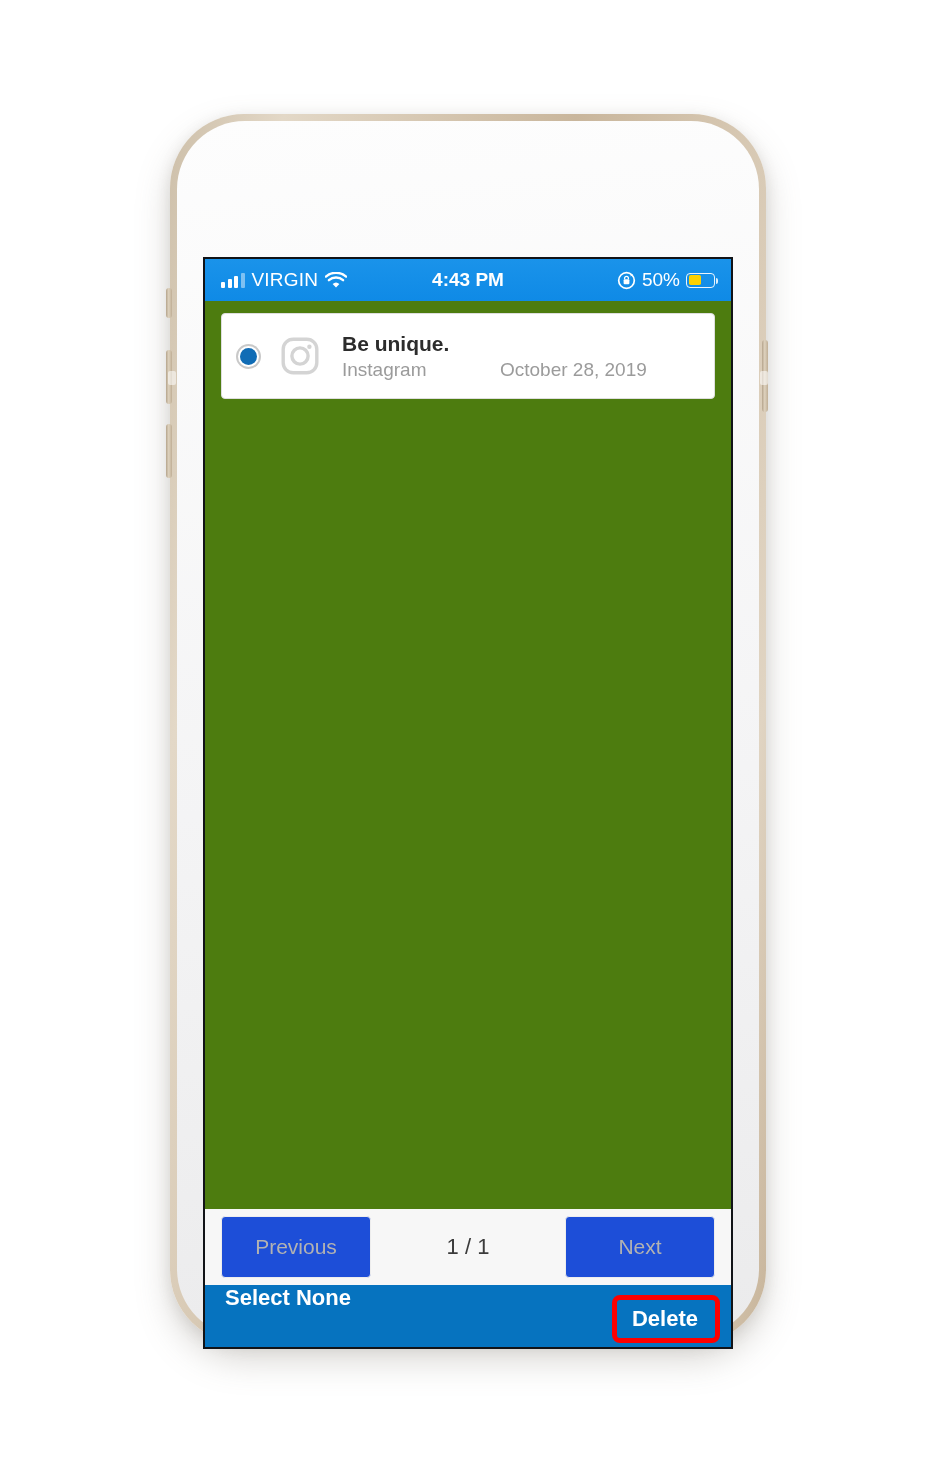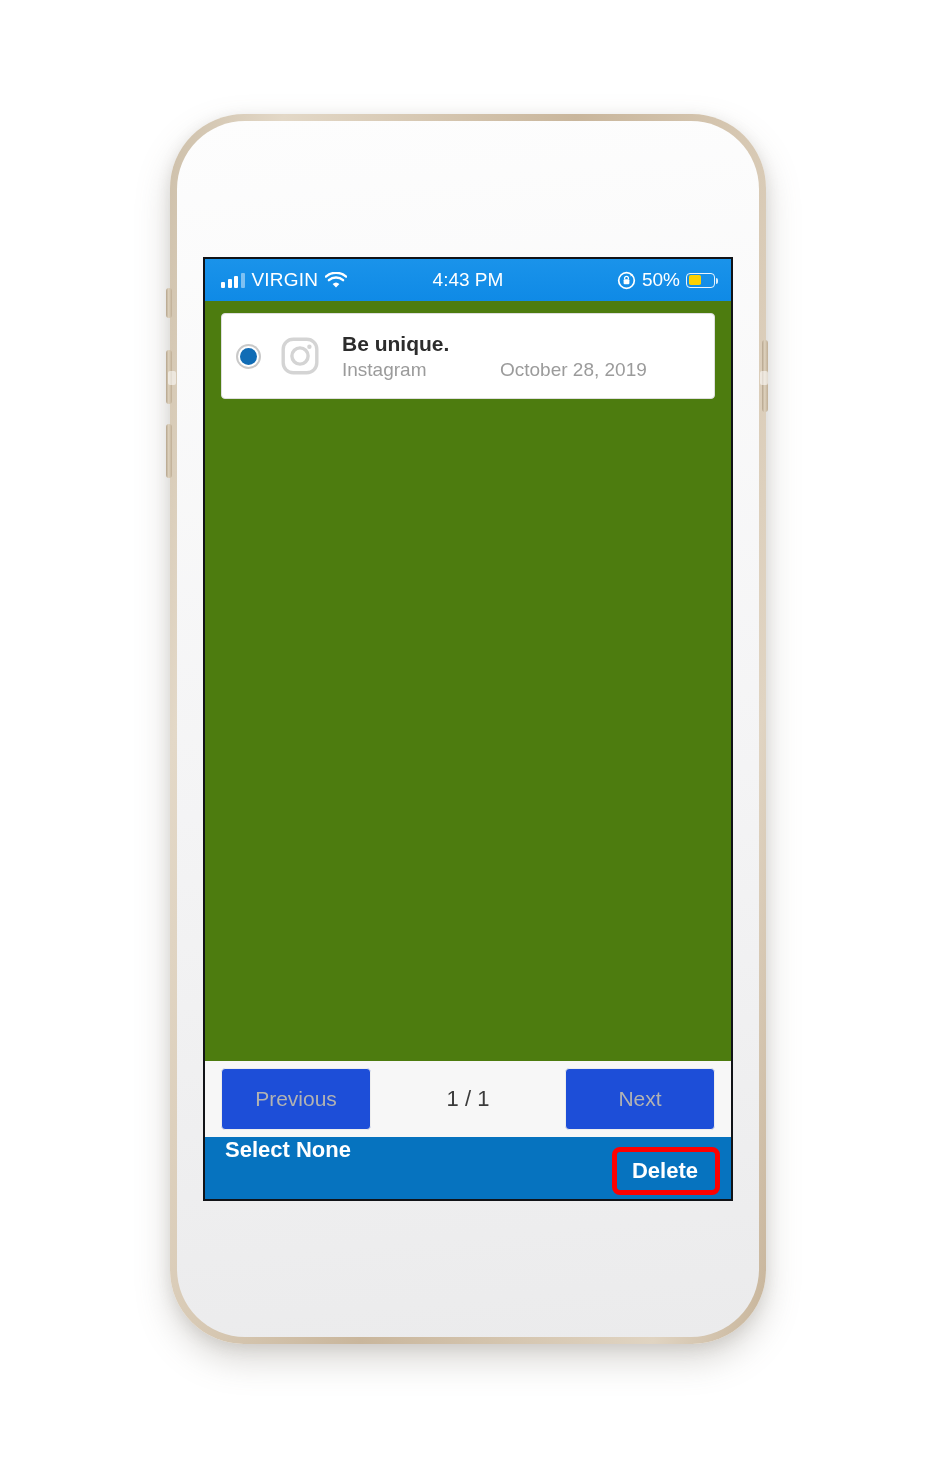--- a/index.html
+++ b/index.html
@@ -93,21 +93,21 @@
     border-radius: 5px;
     background: linear-gradient(180deg, #2b2e35, #14161b);
   }
 
   
   #screen {
     position: absolute;
     left: 203px;
     top: 257px;
     width: 530px;
-    height: 944px;
+    height: 1092px;
     background: #f7f7f7;
     overflow: hidden;
     border: 2px solid #111317;
     box-sizing: border-box;
     display: flex;
     flex-direction: column;
   }
 
   
   #status-bar {
@@ -143,21 +143,21 @@
   .signal-bars i:nth-child(1) { height: 6px; }
   .signal-bars i:nth-child(2) { height: 9px; }
   .signal-bars i:nth-child(3) { height: 12px; }
   .signal-bars i:nth-child(4) { height: 15px; background: rgba(255,255,255,0.45); }
   #carrier-label { font-size: 19px; letter-spacing: .2px; }
   #status-time {
     position: absolute;
     left: 0; right: 0;
     text-align: center;
     font-size: 19px;
-    font-weight: 400;
+    font-weight: 700;
     pointer-events: none;
   }
   #status-right {
     margin-left: auto;
     display: flex;
     align-items: center;
     gap: 6px;
     position: relative;
     z-index: 2;
   }

